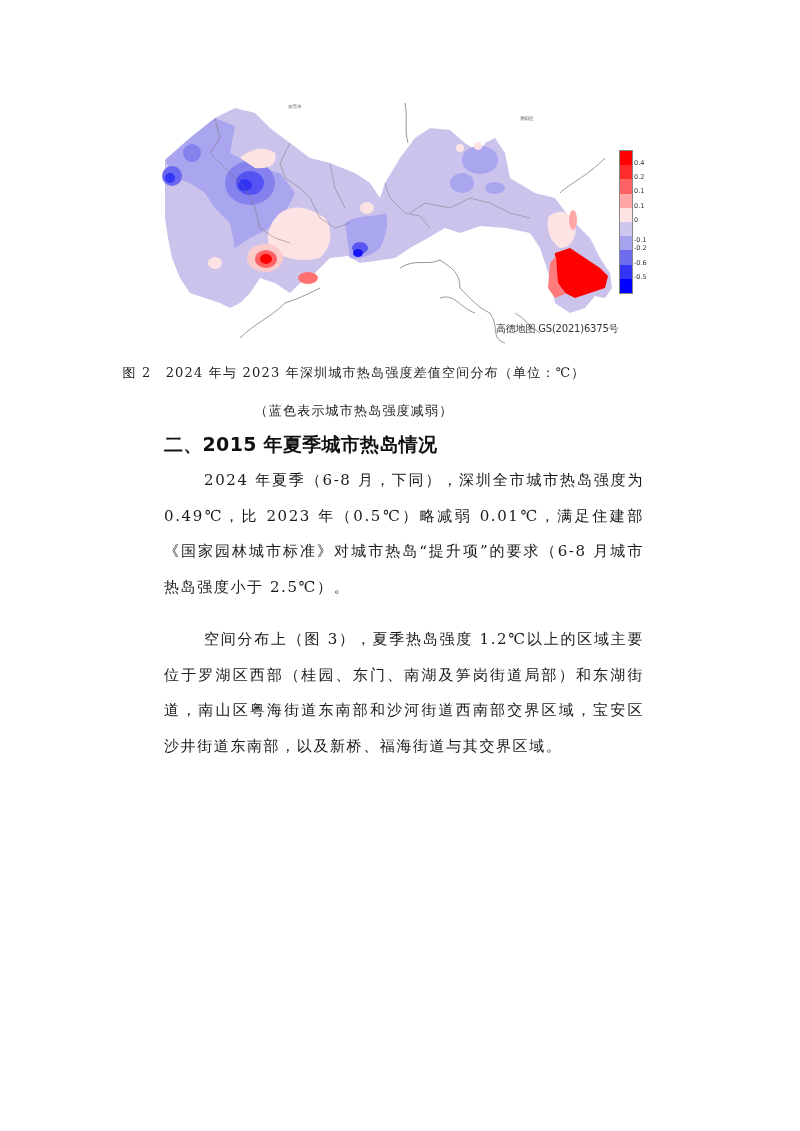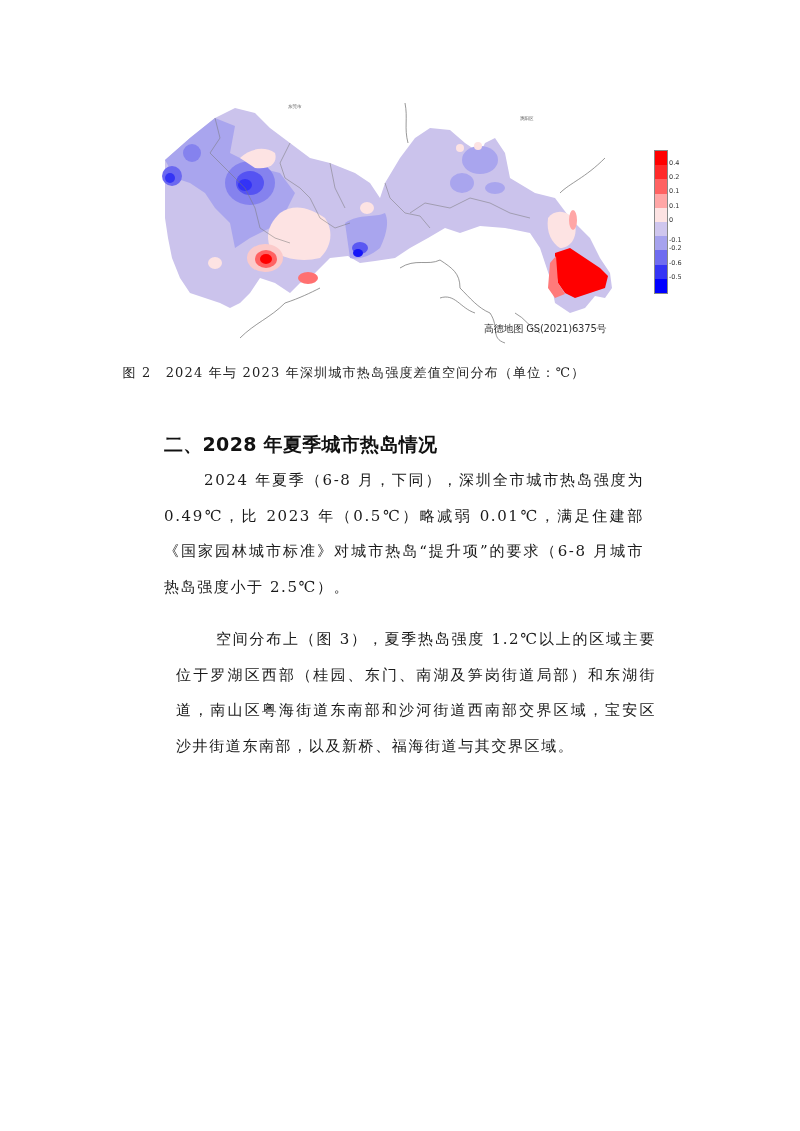--- a/index.html
+++ b/index.html
@@ -2,41 +2,41 @@
 <html><head>
 <meta charset="utf-8">
 <style>
   html, body { margin: 0; padding: 0; background: #ffffff; }
   body { width: 800px; height: 1131px; position: relative; overflow: hidden;
          font-family: "DejaVu Serif", "Liberation Serif", serif; color: #1a1a1a; }
   .page { position: absolute; left: 0; top: 0; width: 800px; height: 1131px; }
 
   .figure { position: absolute; left: 160px; top: 98px; width: 480px; height: 250px; }
   .figure svg { width: 480px; height: 250px; display: block; }
-  .credit { position: absolute; left: 324px; top: 224px; font-family: "DejaVu Sans", "Liberation Sans", sans-serif;
+  .credit { position: absolute; left: 336px; top: 224px; font-family: "DejaVu Sans", "Liberation Sans", sans-serif;
             font-size: 10px; color: #333; letter-spacing: -0.2px; }
 
-  .legend { position: absolute; left: 619px; top: 150px; width: 40px; height: 145px; margin-left: 35px; }
+  .legend { position: absolute; left: 619px; top: 150px; width: 40px; height: 145px; }
   .legend .bar { position: absolute; left: 0; top: 0; width: 12px; height: 142px; border: 1px solid #888; }
   .legend .cell { width: 12px; height: 14.2px; }
   .legend .tick { position: absolute; left: 15px; font-family: "DejaVu Sans", "Liberation Sans", sans-serif;
                   font-size: 6.5px; color: #333; line-height: 1; }
 
   .caption { position: absolute; left: 0; width: 708px; text-align: center; font-size: 13px;
              letter-spacing: 1.2px; color: #222; }
   .caption1 { top: 364px; }
   .caption2 { top: 402px; }
 
   .heading { position: absolute; left: 164px; top: 432px; font-family: "DejaVu Sans", "Liberation Sans", sans-serif;
              font-size: 19px; font-weight: bold; color: #111; letter-spacing: 0.3px; }
 
   .para { position: absolute; left: 164px; width: 480px; font-size: 15px; line-height: 35.5px;
           letter-spacing: 1.6px; color: #1a1a1a; text-align: justify; }
   .para1 { top: 463px; text-indent: 40px; }
-  .para2 { top: 622px; text-indent: 40px; margin-left: 12px; }
+  .para2 { top: 622px; text-indent: 40px; }
 </style>
 </head>
 <body>
 
 <div class="page">
 
   <div class="figure">
     <svg viewBox="0 0 480 250" xmlns="http://www.w3.org/2000/svg">
 
       <g fill="none" stroke="#6b6b6b" stroke-width="0.7">
@@ -116,19 +116,20 @@
     <span class="tick" style="top:38px">0.1</span>
     <span class="tick" style="top:53px">0.1</span>
     <span class="tick" style="top:67px">0</span>
     <span class="tick" style="top:87px">-0.1</span>
     <span class="tick" style="top:95px">-0.2</span>
     <span class="tick" style="top:110px">-0.6</span>
     <span class="tick" style="top:124px">-0.5</span>
   </div>
 
   <div class="caption caption1">图 2　2024 年与 2023 年深圳城市热岛强度差值空间分布（单位：℃）</div>
+  <div class="caption caption2">（蓝色表示城市热岛强度减弱）</div>
 
-  <div class="heading">二、2028 年夏季城市热岛情况</div>
+  <div class="heading">二、2015 年夏季城市热岛情况</div>
 
   <div class="para para1">2024 年夏季（6-8 月，下同），深圳全市城市热岛强度为 0.49℃，比 2023 年（0.5℃）略减弱 0.01℃，满足住建部《国家园林城市标准》对城市热岛“提升项”的要求（6-8 月城市热岛强度小于 2.5℃）。</div>
   <div class="para para2">空间分布上（图 3），夏季热岛强度 1.2℃以上的区域主要位于罗湖区西部（桂园、东门、南湖及笋岗街道局部）和东湖街道，南山区粤海街道东南部和沙河街道西南部交界区域，宝安区沙井街道东南部，以及新桥、福海街道与其交界区域。</div>
 
 </div>
 
 </body></html>

